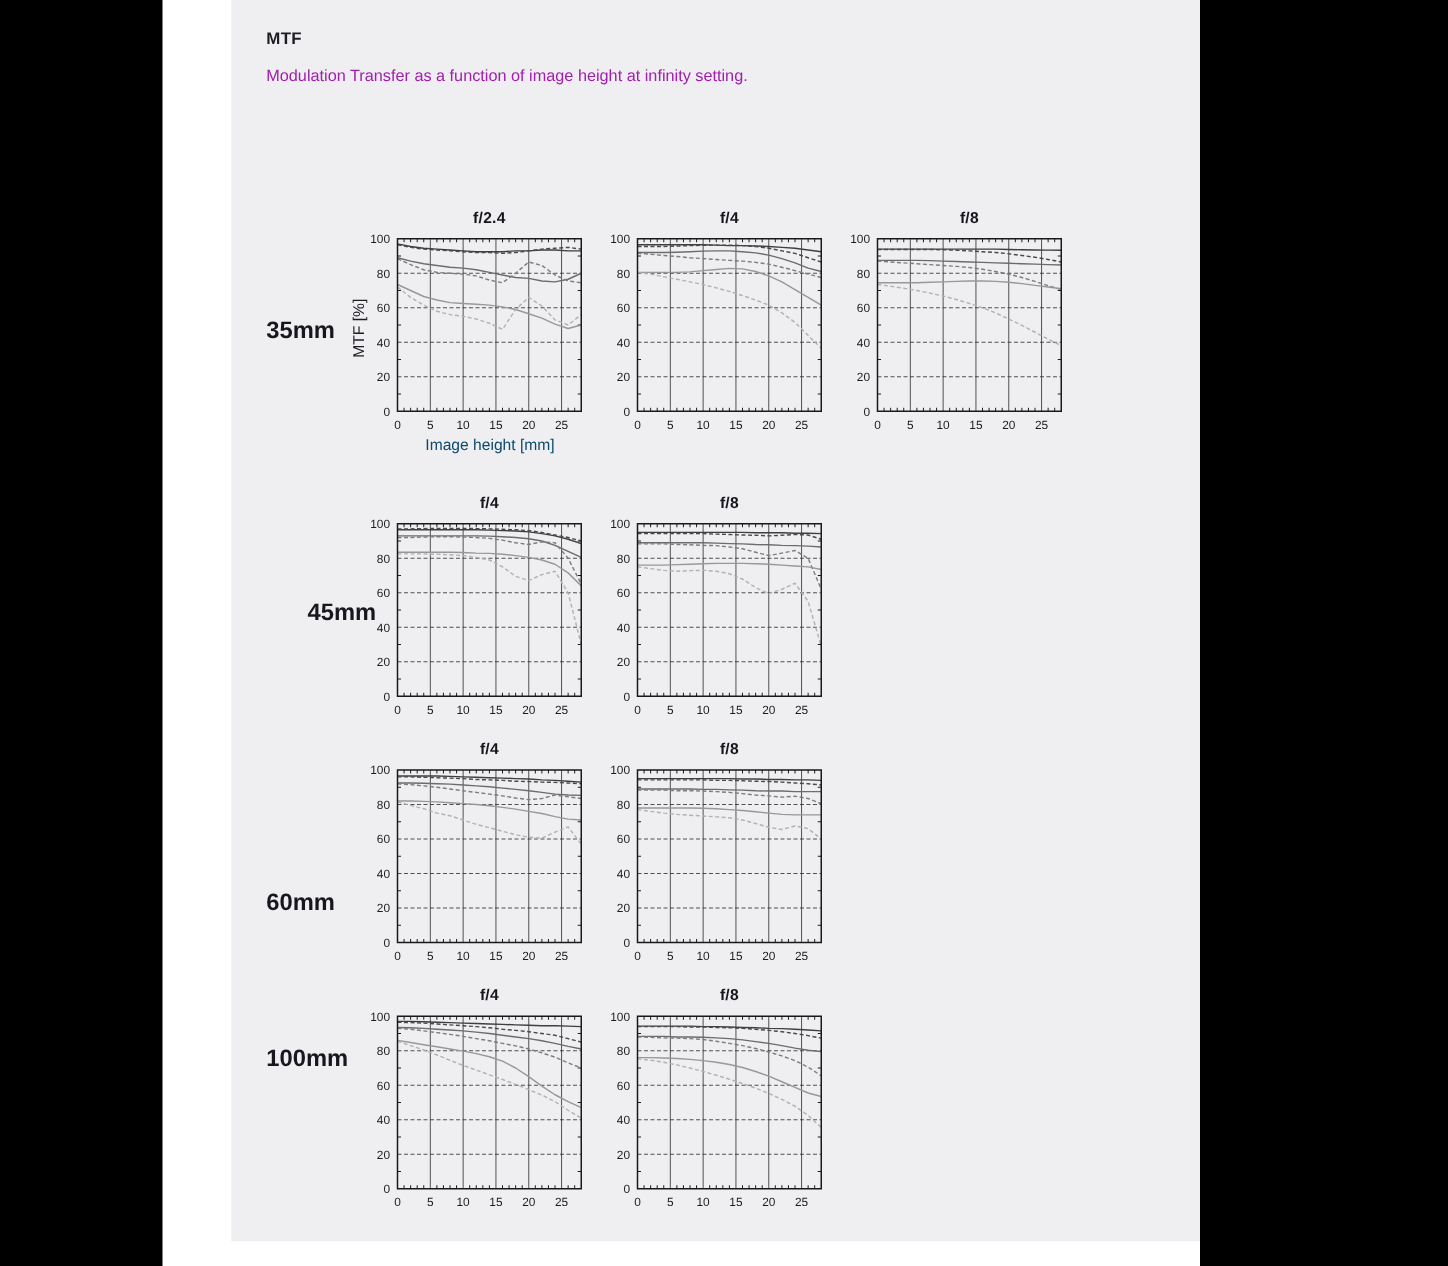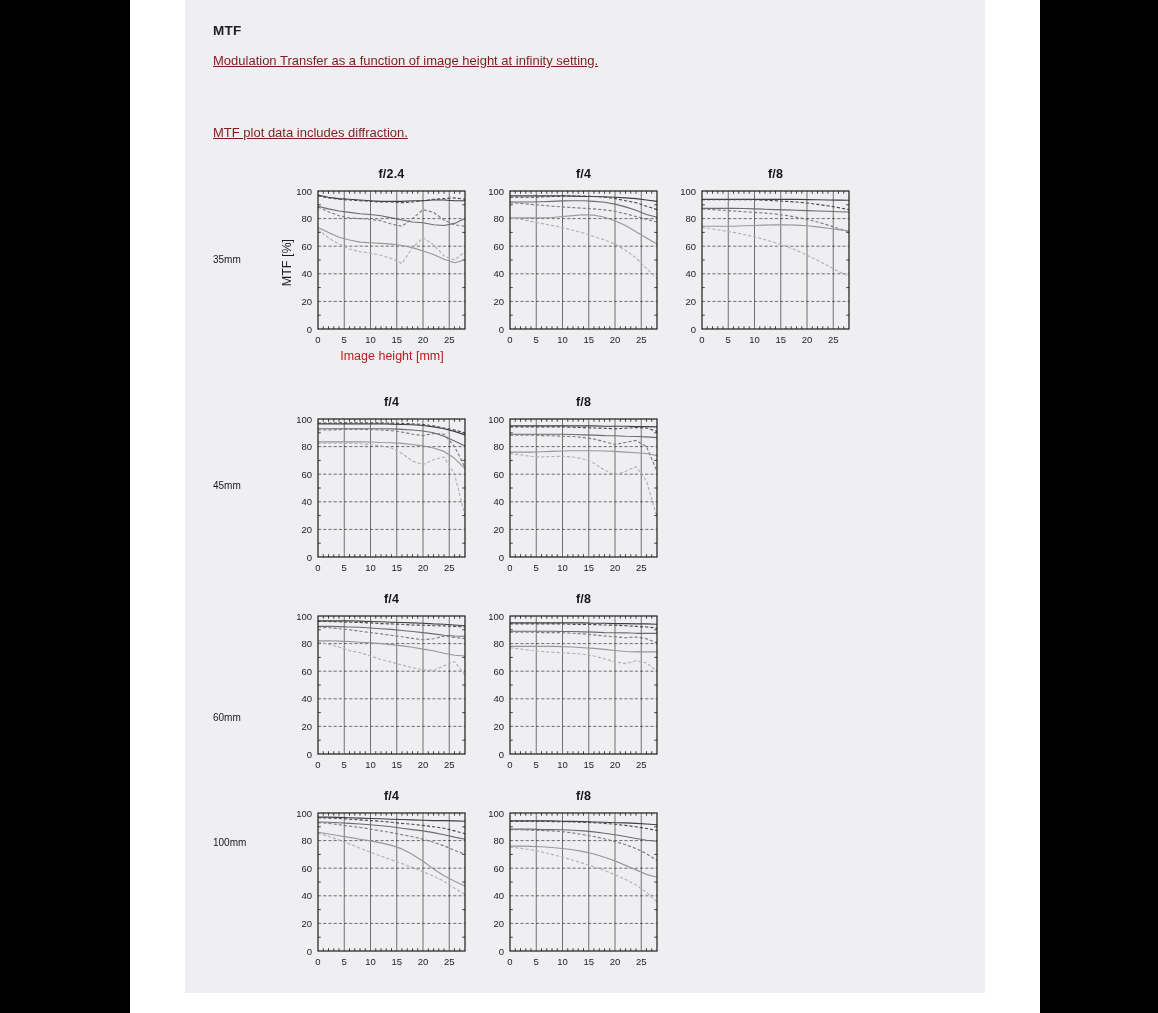--- a/index.html
+++ b/index.html
@@ -1,31 +1,31 @@
 <!DOCTYPE html>
 <html><head>
 <meta charset="utf-8">
 <style>
   html,body{margin:0;padding:0;background:#000;}
-  .page{position:relative;width:1158px;height:1013px;background:#000;overflow:hidden;
+  .page{position:relative;width:960px;height:1013px;background:#000;overflow:hidden;
         font-family:"Liberation Sans",sans-serif;color:#1d1d24;}
   .sheet{position:absolute;left:130px;top:0;width:910px;height:1013px;background:#ffffff;}
   .panel{position:absolute;left:185px;top:0;width:800px;height:993px;background:#efeff1;}
   .panel *{position:absolute;}
   .h1{left:28px;top:23px;font-size:13.5px;font-weight:bold;letter-spacing:.3px;}
-  .para{left:28px;width:700px;font-size:13px;line-height:20px;color:#7f1d1d;text-decoration:underline;}
+  .para{left:28px;width:700px;font-size:13px;line-height:20px;color:#a21caf;}
   .p1{top:51px;}
   .p2{top:79px;}
   .p3{top:123px;}
-  .rowlab{left:28px;font-size:10px;font-weight:normal;color:#17171f;}
-  .rl0{top:254px;} .rl1{top:480px;} .rl2{top:712px;} .rl3{top:837px;}
+  .rowlab{left:28px;font-size:19px;font-weight:bold;color:#17171f;}
+  .rl0{top:254px;} .rl1{top:480px;margin-left:33px;} .rl2{top:712px;} .rl3{top:837px;}
   .ylabel{left:94px;top:217px;width:16px;height:92px;display:flex;align-items:center;justify-content:center;}
   .ylabel span{position:static;writing-mode:vertical-rl;transform:rotate(180deg);
         font-size:12.5px;color:#1b1b22;white-space:nowrap;}
-  .xlabel{left:126px;top:349px;width:162px;text-align:center;font-size:12.5px;color:#b91c1c;}
+  .xlabel{left:126px;top:349px;width:162px;text-align:center;font-size:12.5px;color:#0c4a6e;}
   .chart{width:200px;height:192px;}
   .chart svg{position:absolute;left:0;top:0;overflow:visible;}
   .chart-title{left:40px;top:4px;width:147px;text-align:center;font-size:12.5px;
         font-weight:600;color:#15151c;letter-spacing:.2px;}
   .c0{left:93px;top:163px;}  .c1{left:285px;top:163px;} .c2{left:477px;top:163px;}
   .c3{left:93px;top:391px;}  .c4{left:285px;top:391px;}
   .c5{left:93px;top:588px;}  .c6{left:285px;top:588px;}
   .c7{left:93px;top:785px;}  .c8{left:285px;top:785px;}
   .grid{stroke:#2b2b2b;stroke-width:0.65;}
   .dash{stroke-dasharray:3.2 2;}
@@ -35,21 +35,20 @@
 </style>
 </head>
 <body>
 
 <div class="page">
   <div class="sheet"></div>
   <div class="panel">
 
     <div class="h1">MTF</div>
     <div class="para p1">Modulation Transfer as a function of image height at infinity setting.</div>
-    <div class="para p3">MTF plot data includes diffraction.</div>
 
     <div class="rowlab rl0">35mm</div>
     <div class="rowlab rl1">45mm</div>
     <div class="rowlab rl2">60mm</div>
     <div class="rowlab rl3">100mm</div>
 
     <div class="ylabel">
       <span>MTF [%]</span>
     </div>
     <div class="xlabel">Image height [mm]</div>

